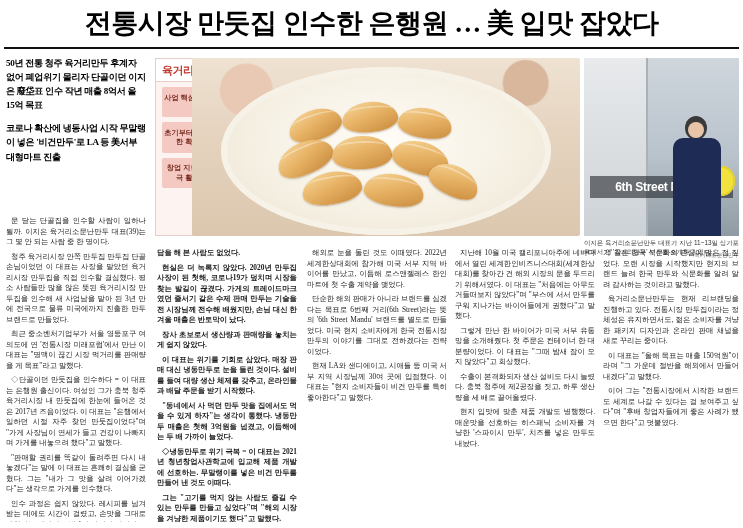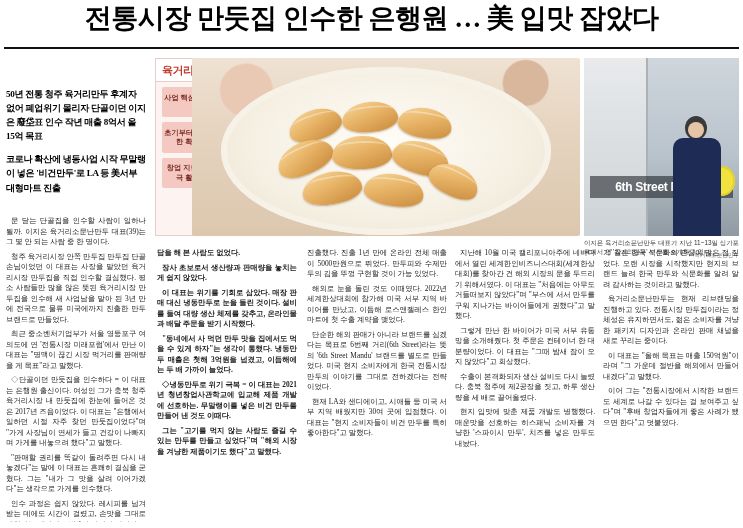--- a/index.html
+++ b/index.html
@@ -9,21 +9,21 @@
     font-family:"Liberation Serif", serif;
     color:#111;
     overflow:hidden;
     position:relative;
   }
   .page{position:relative;width:743px;height:528px;}
 
   
   .headline-wrap{
     position:absolute;left:0;top:0;width:743px;height:46px;
-    display:flex;align-items:flex-start;justify-content:center;
+    display:flex;align-items:center;justify-content:center;
   }
   .headline{
     font-family:"Liberation Serif", serif;
     font-weight:bold;
     font-size:27px;
     letter-spacing:-0.5px;
     color:#000;
     white-space:nowrap;
   }
   .rule{
@@ -39,21 +39,21 @@
     color:#1a1a1a;
     overflow:hidden;
   }
   .col p{margin:0 0 4px 0;text-indent:5px;}
   .col p.noind{text-indent:0;}
 
   
   #col1{
     left:6px;top:56px;width:140px;height:150px;
     font-size:9.1px;line-height:1.55;font-weight:bold;letter-spacing:-0.3px;
-    text-align:left;color:#000;margin-top:31px;
+    text-align:left;color:#000;
   }
   #col1 p{margin:0 0 9px 0;text-indent:0;}
 
   #col2{left:6px;top:216px;width:140px;height:306px;}
   #col3{left:157px;top:248px;width:140px;height:274px;font-weight:bold;}
   #col4{left:307px;top:248px;width:140px;height:274px;}
   #col5{left:455px;top:248px;width:140px;height:274px;}
   #col6{left:603px;top:248px;width:136px;height:274px;}
 
   
@@ -243,32 +243,32 @@
     <p>청주 육거리시장 안쪽 만두집 만두집 단골손님이었던 이 대표는 사장을 맡았던 육거리시장 만두집을 직접 인수할 결심했다. 평소 사람들만 많을 않은 뜻된 육거리시장 만두집을 인수해 새 사업남을 맡아 된 3년 만에 전국으로 물류 미국에까지 진출한 만두 브랜드로 만들었다.</p>
     <p>최근 중소벤처기업부가 서울 영등포구 여의도에 연 '전통시장 미래포럼'에서 만난 이 대표는 "명맥이 끊긴 시장 먹거리를 판매량을 게 목표"라고 말했다.</p>
     <p>◇단골이던 만둣집을 인수하다 = 이 대표는 은행원 출신이다. 여성인 그가 충북 청주 육거리시장 내 만둣집에 한눈에 들어온 것은 2017년 즈음이었다. 이 대표는 "은행에서 일하던 시절 자주 찾던 만둣집이었다"며 "가게 사장님이 연세가 들고 건강이 나빠지며 가게를 내놓으려 했다"고 말했다.</p>
     <p>"판매할 권리를 똑같이 돌려주면 다시 내놓겠다"는 말에 이 대표는 흔쾌히 결심을 굳혔다. 그는 "내가 그 맛을 살려 이어가겠다"는 생각으로 가게를 인수했다.</p>
     <p>인수 과정은 쉽지 않았다. 레시피를 넘겨받는 데에도 시간이 걸렸고, 손맛을 그대로 재현하는 데까지 꼬박 1년 가까이 걸렸다.</p>
 
   </div>
 
   <div class="col" id="col3">
     <p class="noind">담을 해 본 사람도 없었다.</p>
+    <p>현실은 더 녹록지 않았다. 2020년 만두집 사장이 된 첫해, 코로나19가 덮치며 시장을 찾는 발길이 끊겼다. 가게의 트레이드마크였던 줄서기 같은 수제 판매 만두는 기술을 전 시장님께 전수해 배웠지만, 손님 대신 한겨울 매출은 반토막이 났다.</p>
     <p>장사 초보로서 생산량과 판매량을 놓치는 게 쉽지 않았다.</p>
     <p>이 대표는 위기를 기회로 삼았다. 매장 판매 대신 냉동만두로 눈을 돌린 것이다. 설비를 들여 대량 생산 체제를 갖추고, 온라인몰과 배달 주문을 받기 시작했다.</p>
     <p>"동네에서 사 먹던 만두 맛을 집에서도 먹을 수 있게 하자"는 생각이 통했다. 냉동만두 매출은 첫해 3억원을 넘겼고, 이듬해에는 두 배 가까이 늘었다.</p>
     <p>◇냉동만두로 위기 극복 = 이 대표는 2021년 청년창업사관학교에 입교해 제품 개발에 선호하는. 무말랭이를 넣은 비건 만두를 만들어 낸 것도 이때다.</p>
     <p>그는 "고기를 먹지 않는 사람도 즐길 수 있는 만두를 만들고 싶었다"며 "해외 시장을 겨냥한 제품이기도 했다"고 말했다.</p>
   </div>
 
   <div class="col" id="col4">
-    <p class="noind">진출했다. 진출 1년 만에 온라인 전체 매출이 5000만원으로 뛰었다. 만두피와 수제만두의 김을 뚜껑 구현할 것이 가능 있었다.</p>
     <p>해외로 눈을 돌린 것도 이때였다. 2022년 세계한상대회에 참가해 미국 서부 지역 바이어를 만났고, 이듬해 로스앤젤레스 한인마트에 첫 수출 계약을 맺었다.</p>
     <p>단순한 해외 판매가 아니라 브랜드를 심겠다는 목표로 6번째 거리(6th Street)라는 뜻의 '6th Street Mandu' 브랜드를 별도로 만들었다. 미국 현지 소비자에게 한국 전통시장 만두의 이야기를 그대로 전하겠다는 전략이었다.</p>
-    <p>현재 LA와 샌디에이고, 시애틀 등 미국 서부 지역 배웠지만 30여 곳에 입점했다. 이 대표는 "현지 소비자들이 비건 만두를 특히 좋아한다"고 말했다.</p>
+    <p>현재 LA와 샌디에이고, 시애틀 등 미국 서부 지역 시장님께 30여 곳에 입점했다. 이 대표는 "현지 소비자들이 비건 만두를 특히 좋아한다"고 말했다.</p>
   </div>
 
   <div class="col" id="col5">
     <p>지난해 10월 미국 캘리포니아주에 네바다에서 열린 세계한인비즈니스대회(세계한상대회)를 찾아간 건 해외 시장의 문을 두드리기 위해서였다. 이 대표는 "처음에는 아무도 거들떠보지 않았다"며 "부스에 서서 만두를 구워 지나가는 바이어들에게 권했다"고 말했다.</p>
     <p>그렇게 만난 한 바이어가 미국 서부 유통망을 소개해줬다. 첫 주문은 컨테이너 한 대 분량이었다. 이 대표는 "그때 밤새 잠이 오지 않았다"고 회상했다.</p>
     <p>수출이 본격화되자 생산 설비도 다시 늘렸다. 충북 청주에 제2공장을 짓고, 하루 생산량을 세 배로 끌어올렸다.</p>
     <p>현지 입맛에 맞춘 제품 개발도 병행했다. 매운맛을 선호하는 히스패닉 소비자를 겨냥한 '스파이시 만두', 치즈를 넣은 만두도 내놨다.</p>
   </div>
 
   <div class="col" id="col6">

